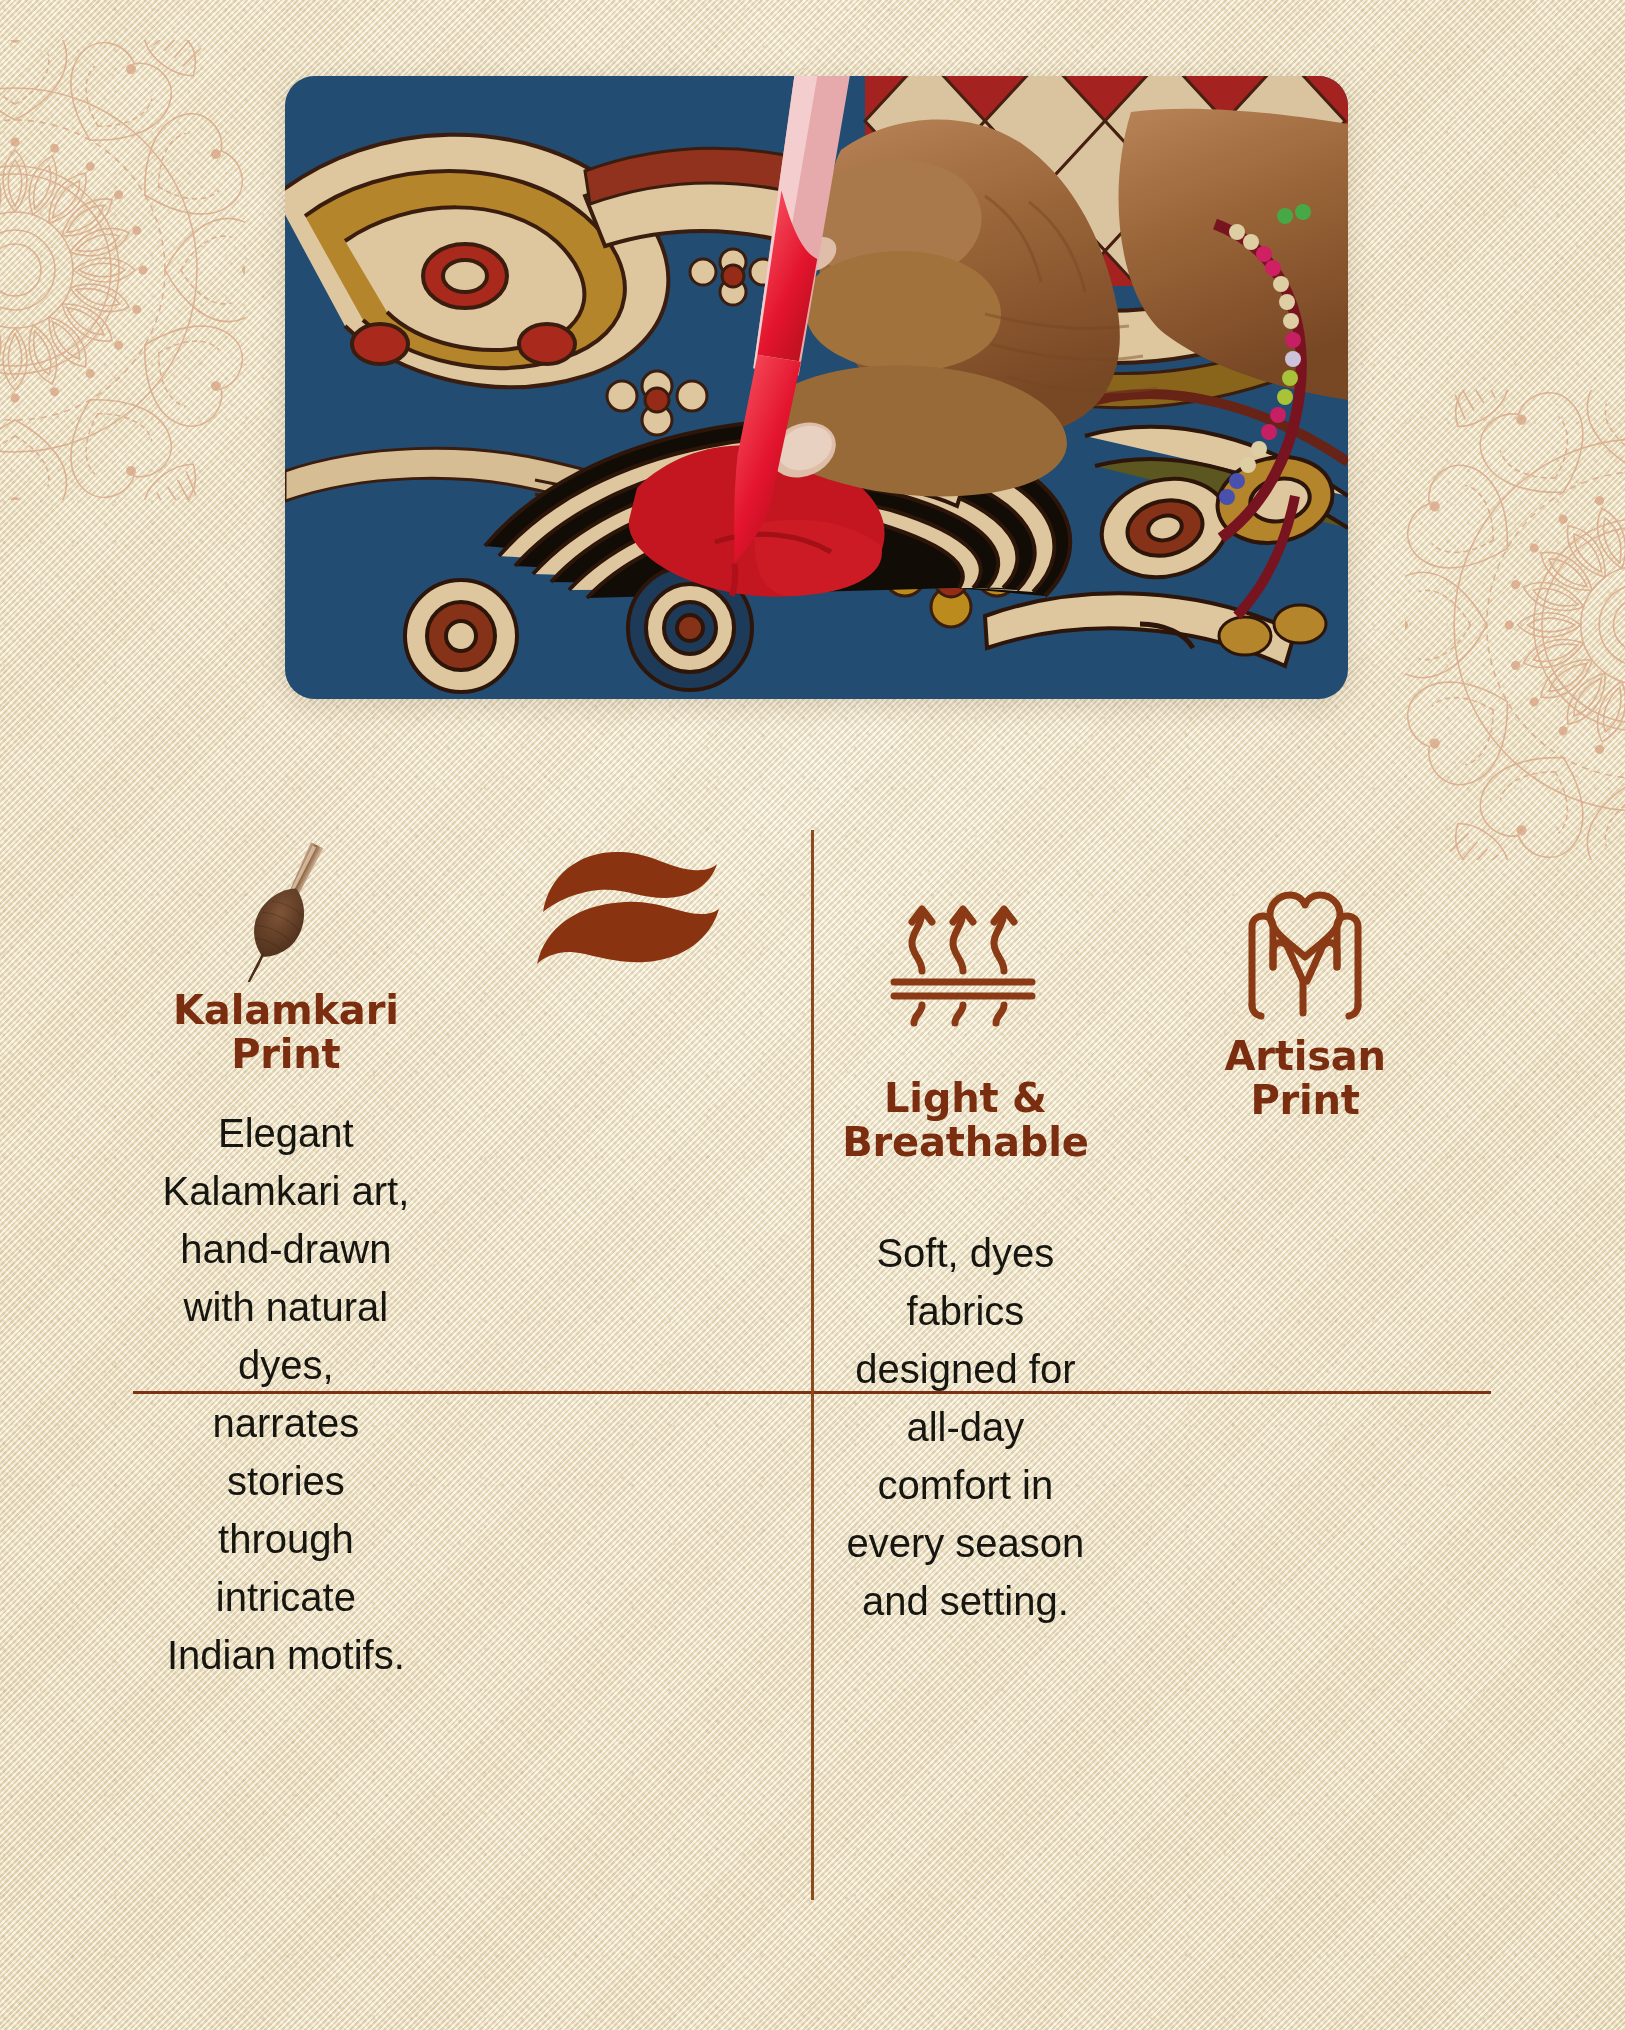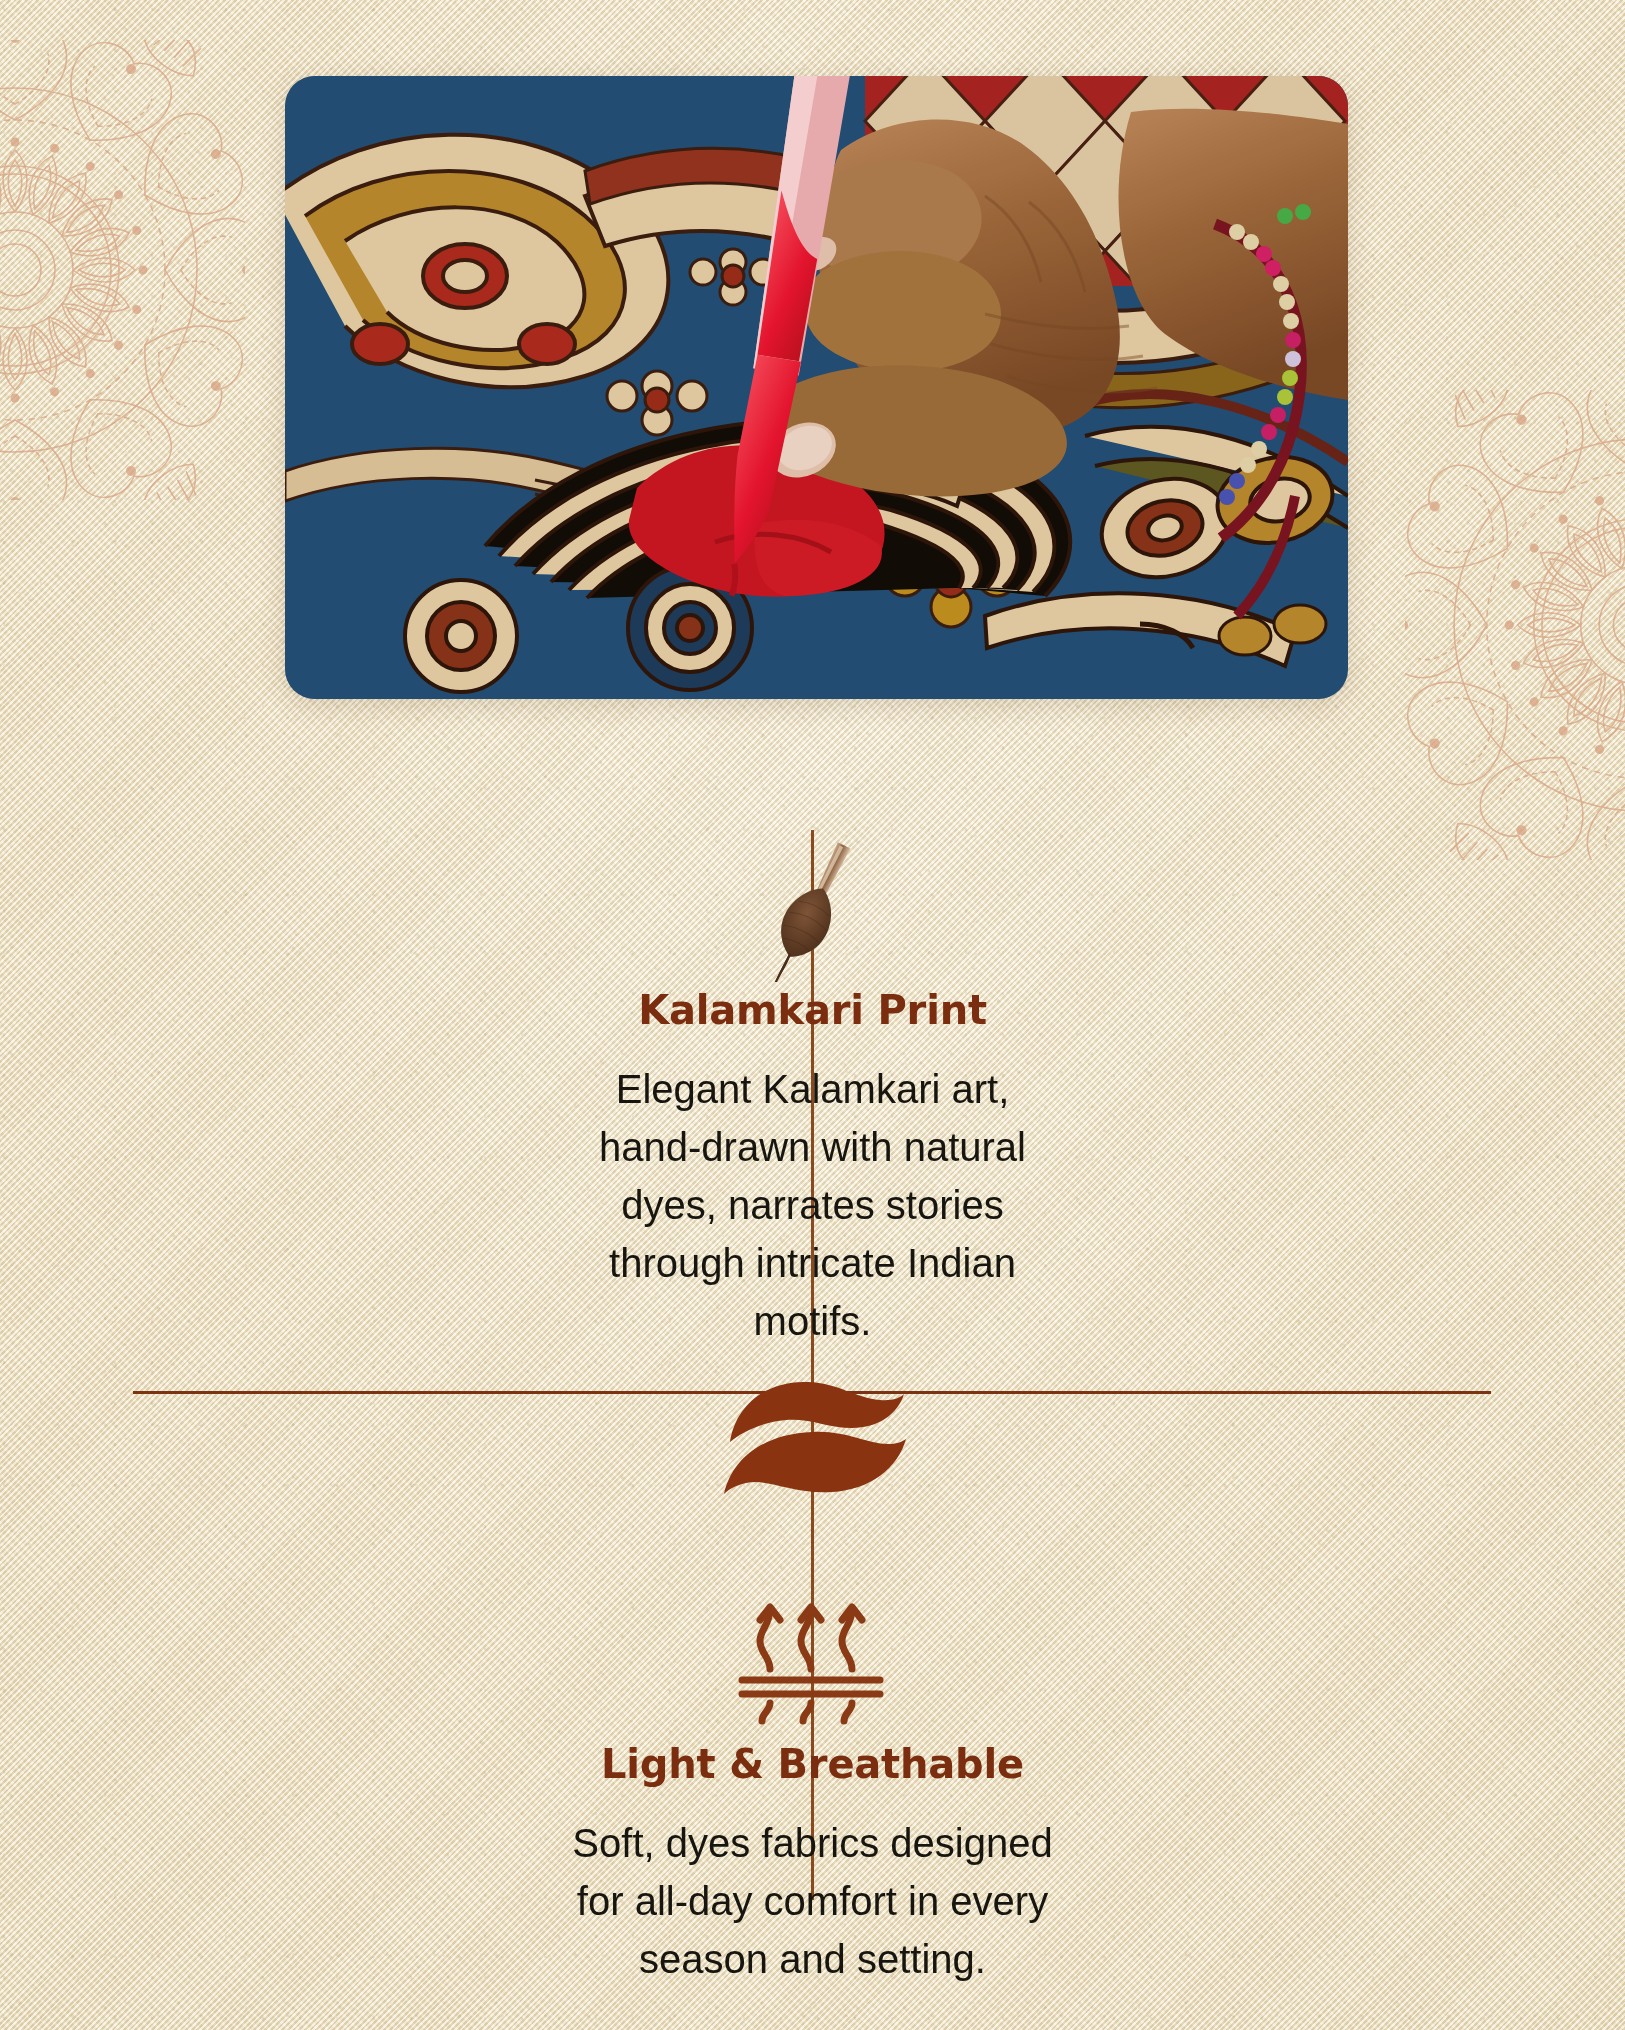--- a/index.html
+++ b/index.html
@@ -87,39 +87,39 @@
     height: 623px;
     border-radius: 30px;
     overflow: hidden;
     box-shadow: 0 6px 26px rgba(90,60,25,.17);
   }
   #hero-photo svg { display: block; width: 100%; height: 100%; }
 
   
   #feature-grid {
     position: absolute;
-    left: 133px;
+    left: 116px;
     top: 820px;
     width: 1359px;
     height: 1090px;
     display: grid;
-    grid-template-columns: 1fr;
+    grid-template-columns: 1fr 1fr 1fr 1fr;
     grid-template-rows: 1fr 1fr;
   }
   .cell {
     position: relative;
     display: flex;
     flex-direction: column;
     align-items: center;
     box-sizing: border-box;
     padding: 0 46px;
   }
   .cell.tl { padding-top: 12px;  }
   .cell.tr { padding-top: 12px;  }
-  .cell.bl { padding-top: 68px;  }
+  .cell.bl { padding-top: 68px; gap: 32px;  }
   .cell.br { padding-top: 58px;  }
 
   .feat-icon {
     height: 150px;
     display: flex;
     align-items: center;
     justify-content: center;
     margin-bottom: 6px;
   }
   .feat-icon svg { display: block; }

